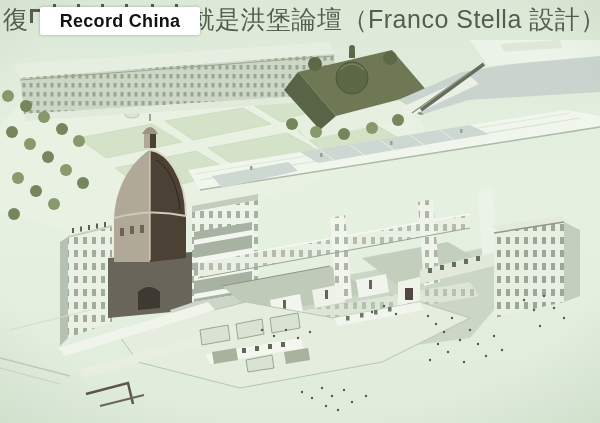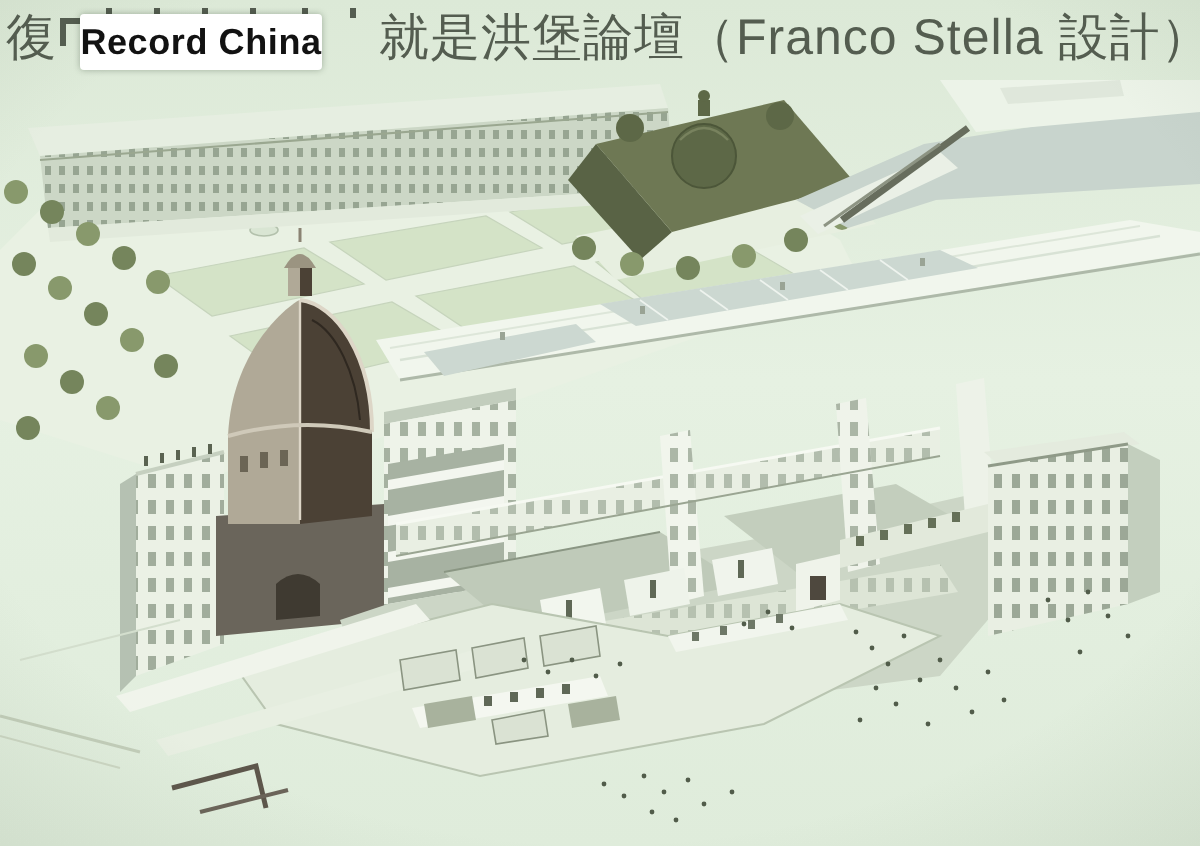--- a/index.html
+++ b/index.html
@@ -13,21 +13,21 @@
     position:absolute;top:3px;left:3px;z-index:2;white-space:nowrap;
     font-size:25px;line-height:32px;color:var(--titleText,#545d50);
     letter-spacing:.5px;display:flex;align-items:flex-start;
   }
   .obscured{display:inline-block;width:161px;height:32px;position:relative;}
   .tick{position:absolute;top:1px;width:3px;height:5px;background:var(--titleText,#545d50);}
   .frag{position:absolute;left:1px;top:6px;width:9px;height:11px;
     border-top:3px solid var(--titleText,#545d50);
     border-left:3px solid var(--titleText,#545d50);}
   .watermark{
-    position:absolute;left:40px;top:7px;width:121px;height:28px;z-index:3;
+    position:absolute;left:40px;top:7px;width:160px;height:28px;z-index:3;
     background:var(--wmBg,#fff);border-radius:2px;
     display:flex;align-items:center;justify-content:center;
     font-size:18px;font-weight:600;color:var(--wmText,#121212);
     letter-spacing:.3px;box-shadow:0 0 3px rgba(40,60,40,.35);
   }
 </style>
 </head>
 <body>
 
 <svg id="scene" viewBox="0 0 600 423" preserveAspectRatio="none">

